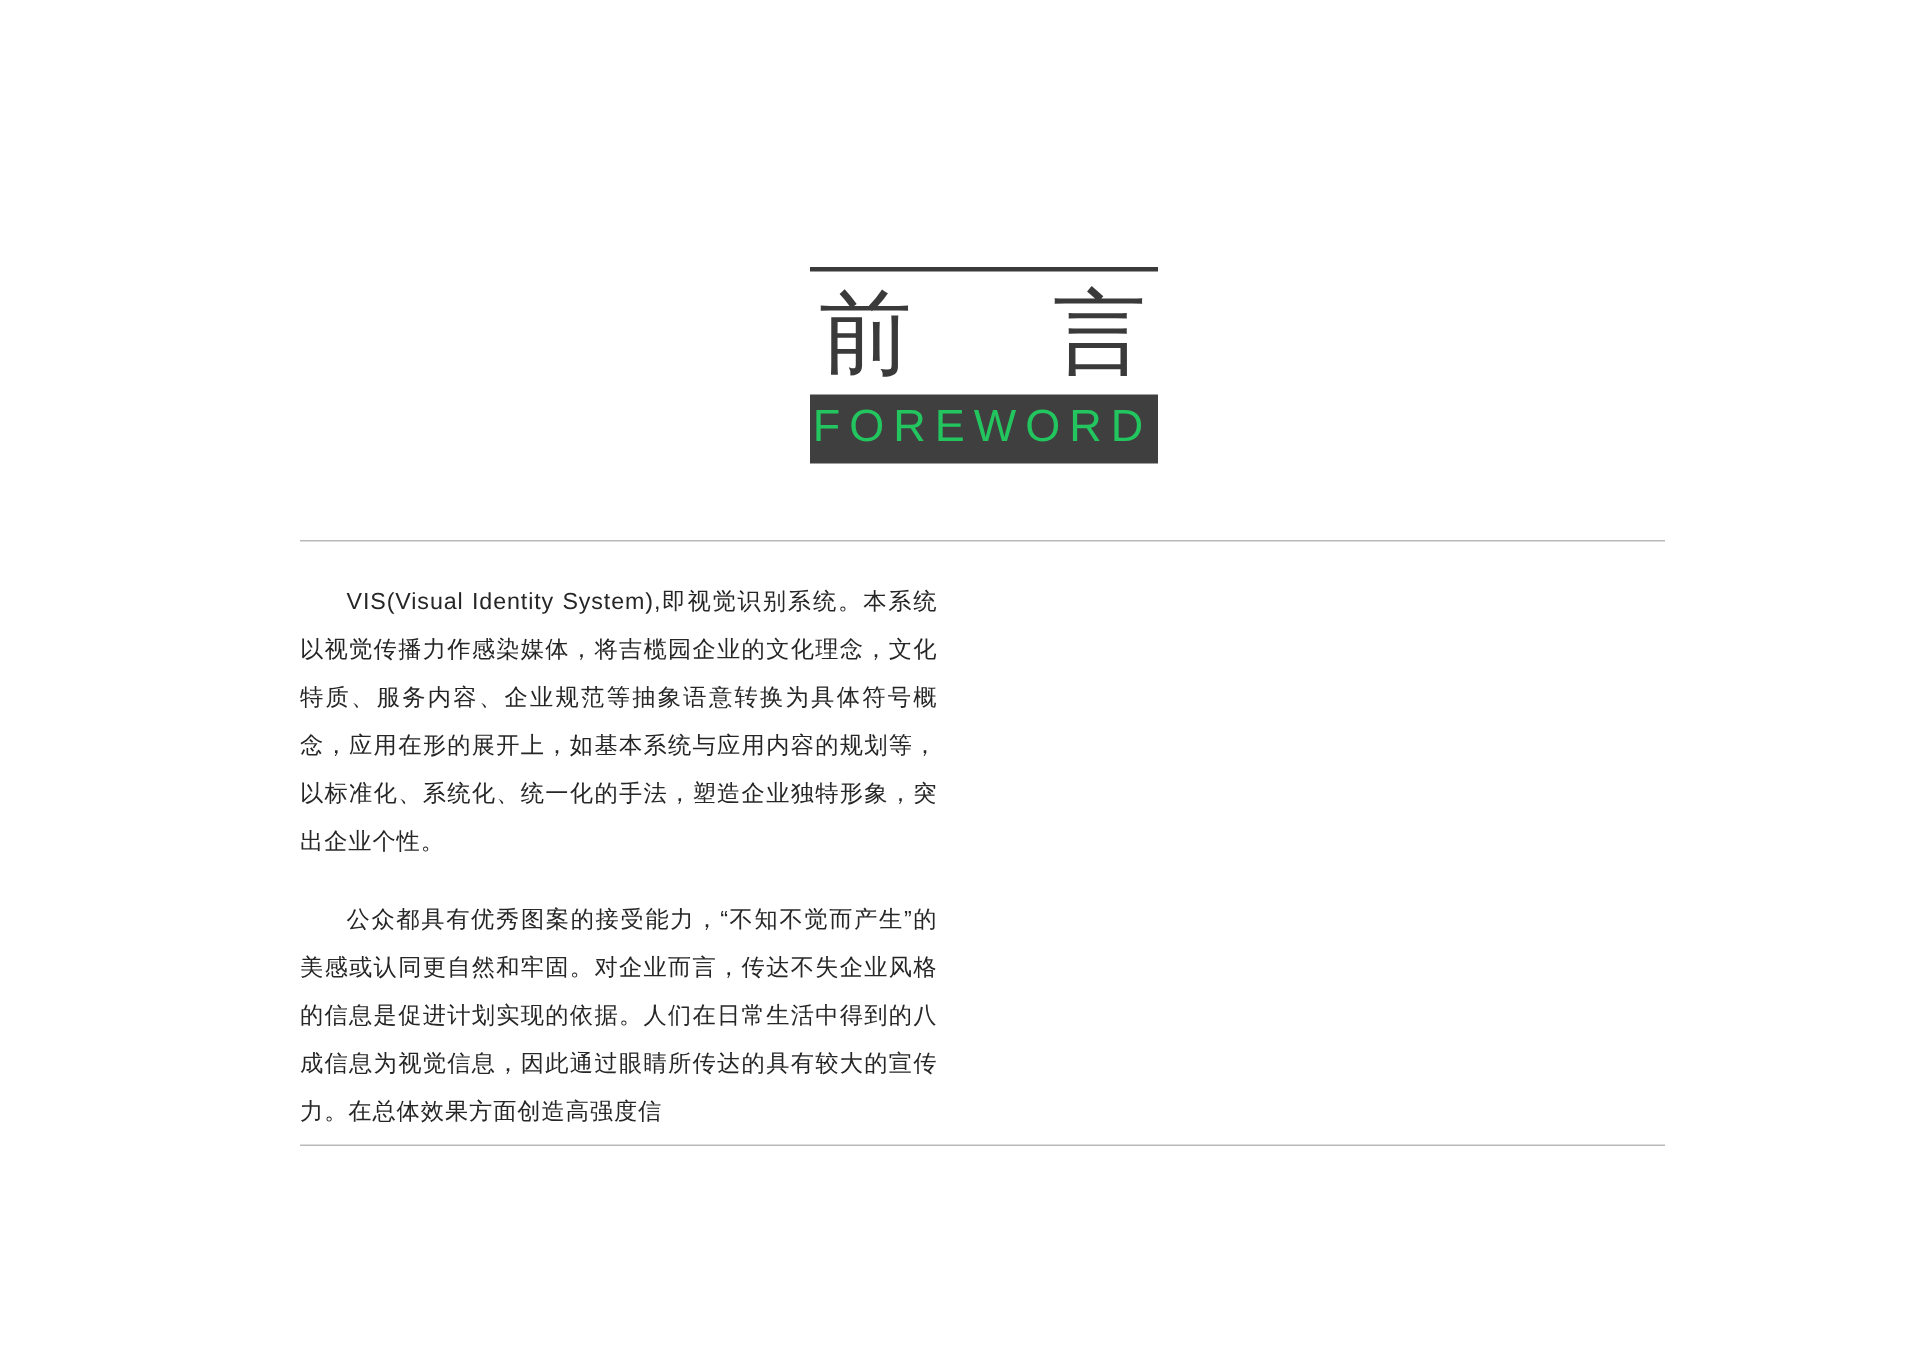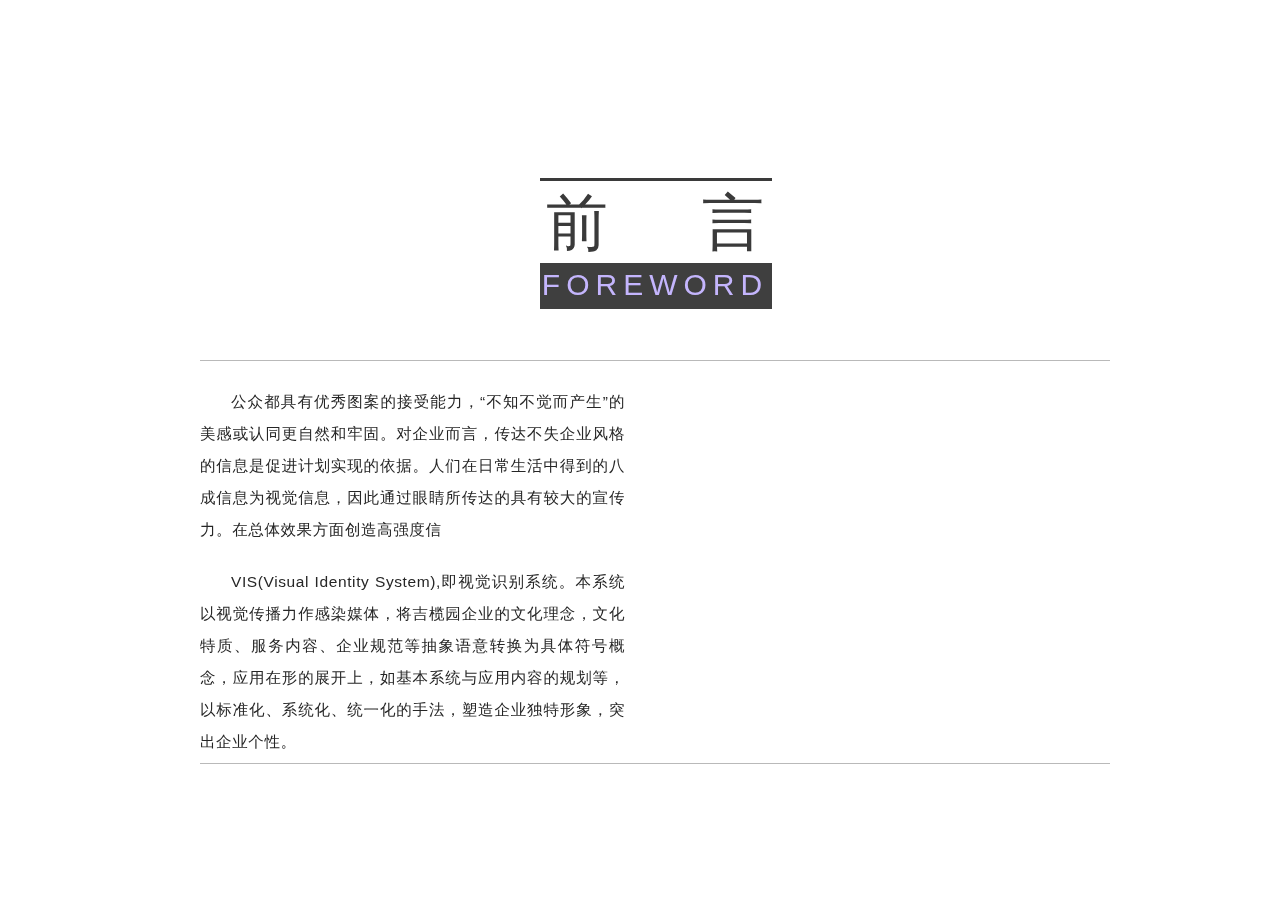--- a/index.html
+++ b/index.html
@@ -48,21 +48,21 @@
     font-family: "Liberation Sans", sans-serif;
     font-size: 62px;
     line-height: 76px;
     letter-spacing: 2px;
     color: #3a3a3a;
     font-weight: 300;
   }
 
   .title-en {
     background: #3f3f3f;
-    color: #c4b5fd;
+    color: #22c55e;
     text-align: center;
     font-size: 30px;
     letter-spacing: 6px;
     padding: 5px 2px 7px 0;
     font-family: "Liberation Sans", sans-serif;
     font-weight: 300;
     box-sizing: border-box;
   }
 
   
@@ -121,22 +121,22 @@
       <span>前</span>
       <span>言</span>
     </div>
     <div class="title-en">FOREWORD</div>
   </div>
 
   <div class="rule rule-top"></div>
 
   <div class="columns">
     <div class="col">
+      <p>VIS(Visual Identity System),即视觉识别系统。本系统以视觉传播力作感染媒体，将吉榄园企业的文化理念，文化特质、服务内容、企业规范等抽象语意转换为具体符号概念，应用在形的展开上，如基本系统与应用内容的规划等，以标准化、系统化、统一化的手法，塑造企业独特形象，突出企业个性。</p>
       <p>公众都具有优秀图案的接受能力，“不知不觉而产生”的美感或认同更自然和牢固。对企业而言，传达不失企业风格的信息是促进计划实现的依据。人们在日常生活中得到的八成信息为视觉信息，因此通过眼睛所传达的具有较大的宣传力。在总体效果方面创造高强度信</p>
-      <p>VIS(Visual Identity System),即视觉识别系统。本系统以视觉传播力作感染媒体，将吉榄园企业的文化理念，文化特质、服务内容、企业规范等抽象语意转换为具体符号概念，应用在形的展开上，如基本系统与应用内容的规划等，以标准化、系统化、统一化的手法，塑造企业独特形象，突出企业个性。</p>
     </div>
     <div class="col">
     </div>
   </div>
 
   <div class="rule rule-bottom"></div>
 
 </div>
 
 </body></html>

